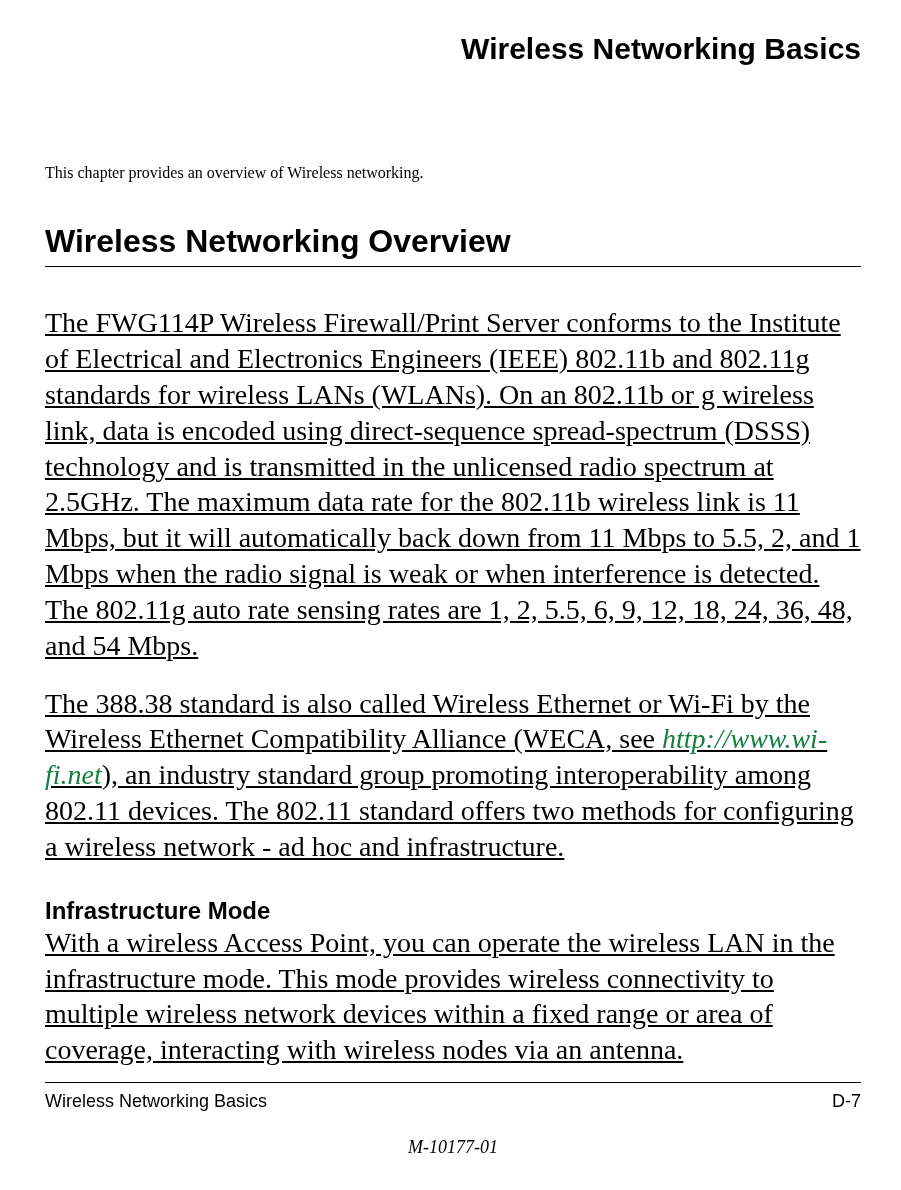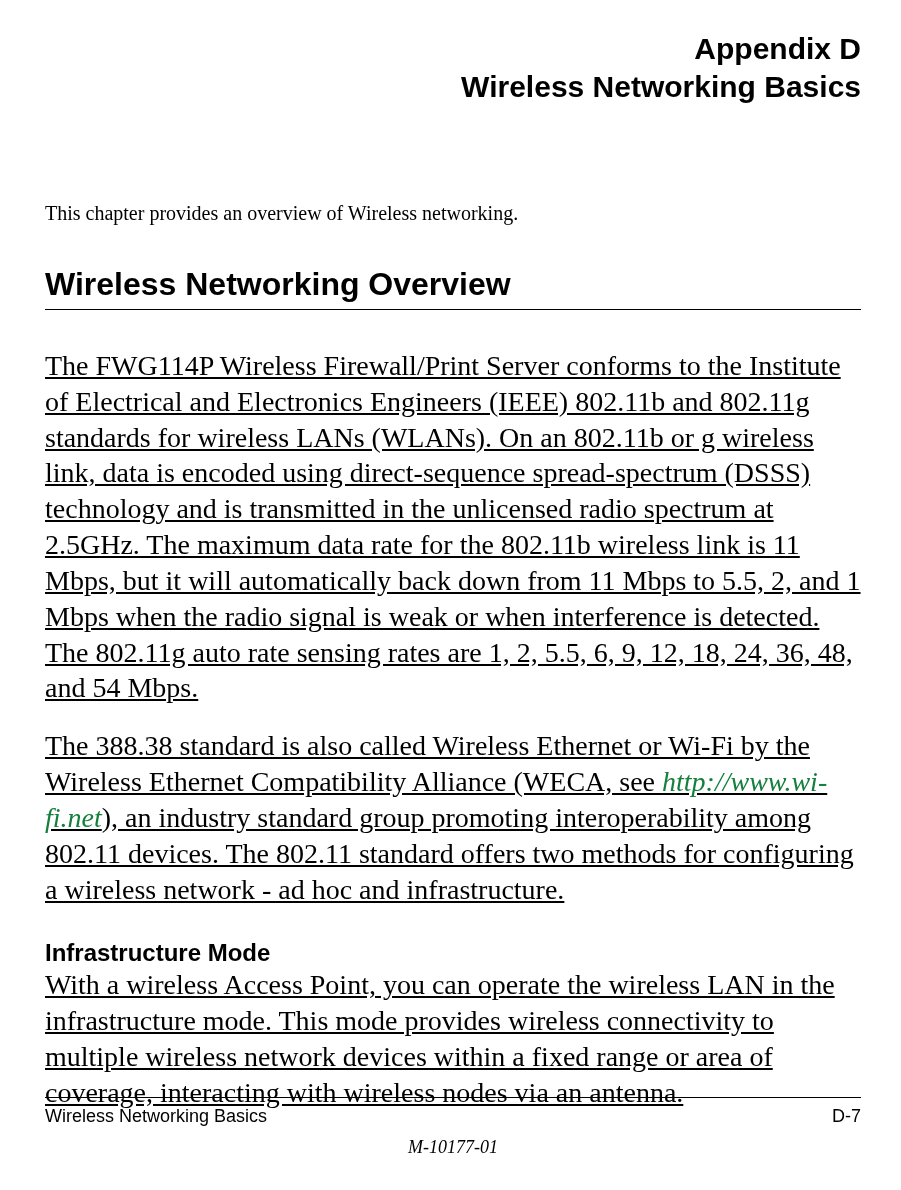--- a/index.html
+++ b/index.html
@@ -19,21 +19,21 @@
     .title-block {
       text-align: right;
       font-family: Arial, Helvetica, sans-serif;
       font-weight: bold;
       font-size: 30px;
       line-height: 1.25;
       margin-top: 0;
       margin-bottom: 95px;
     }
     .intro {
-      font-size: 20px;
+      font-size: 16px;
       line-height: 1.3;
       margin-bottom: 40px;
     }
     .section-h1 {
       font-family: Arial, Helvetica, sans-serif;
       font-weight: bold;
       font-size: 32px;
       margin-bottom: 6px;
     }
     .rule {
@@ -72,28 +72,27 @@
       display: flex;
       justify-content: space-between;
       font-family: Arial, Helvetica, sans-serif;
       font-size: 18px;
     }
     .footer-code {
       text-align: center;
       font-family: "Times New Roman", Times, serif;
       font-style: italic;
       font-size: 18px;
-      margin-top: 10px;
+      margin-top: 25px;
     }
   </style>
 </head>
 <body>
 
 <div class="title-block">
-  <div>Appendix D</div>
   <div>Wireless Networking Basics</div>
 </div>
 
 <p class="intro">This chapter provides an overview of Wireless networking.</p>
 
 <h2 class="section-h1">Wireless Networking Overview</h2>
 <hr class="rule">
 
 <p class="para">The FWG114P Wireless Firewall/Print Server conforms to the Institute of Electrical and Electronics Engineers (IEEE) 802.11b and 802.11g standards for wireless LANs (WLANs). On an 802.11b or g wireless link, data is encoded using direct-sequence spread-spectrum (DSSS) technology and is transmitted in the unlicensed radio spectrum at 2.5GHz. The maximum data rate for the 802.11b wireless link is 11 Mbps, but it will automatically back down from 11 Mbps to 5.5, 2, and 1 Mbps when the radio signal is weak or when interference is detected. The 802.11g auto rate sensing rates are 1, 2, 5.5, 6, 9, 12, 18, 24, 36, 48, and 54 Mbps.</p>
 

